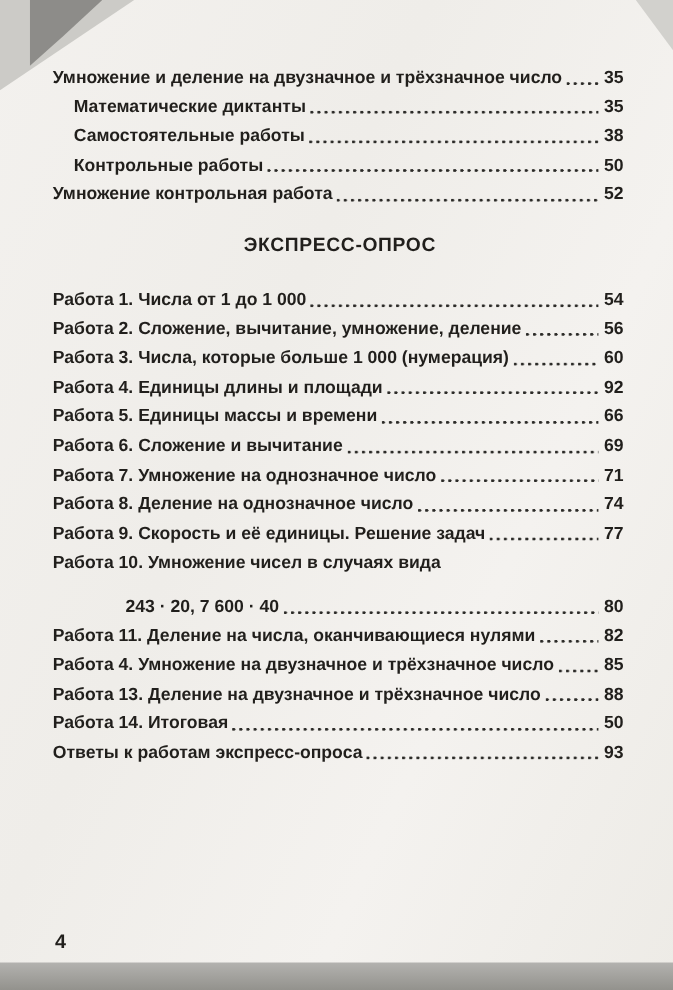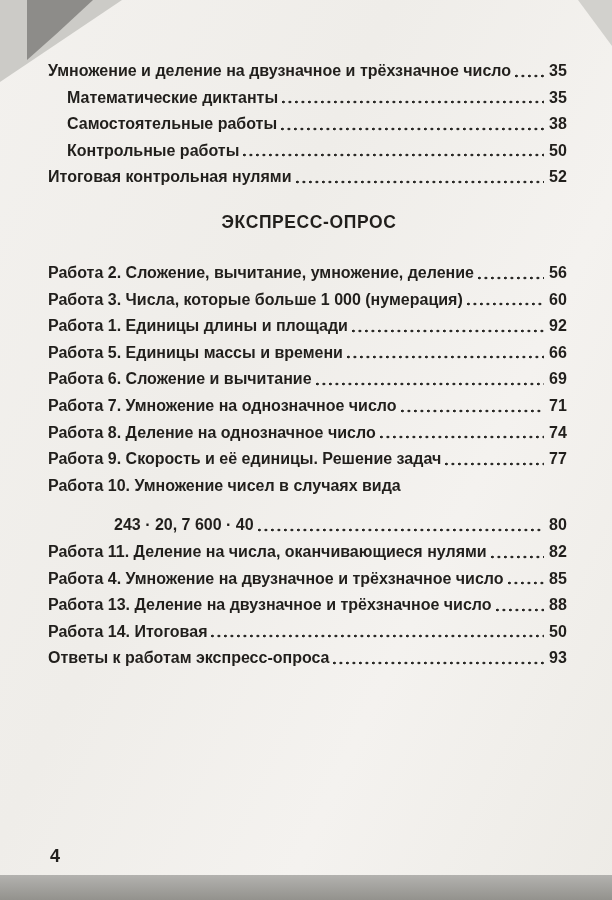--- a/index.html
+++ b/index.html
@@ -88,39 +88,44 @@
     <span class="lbl">Самостоятельные работы</span>
     <span class="leader"></span>
     <span class="num">38</span>
   </div>
   <div class="row sub">
     <span class="lbl">Контрольные работы</span>
     <span class="leader"></span>
     <span class="num">50</span>
   </div>
   <div class="row">
-    <span class="lbl">Итоговая контрольная нулями</span>
+    <span class="lbl">Умножение контрольная работа</span>
     <span class="leader"></span>
     <span class="num">52</span>
   </div>
 
   <div class="heading">ЭКСПРЕСС-ОПРОС</div>
 
+  <div class="row">
+    <span class="lbl">Работа 1. Числа от 1 до 1 000</span>
+    <span class="leader"></span>
+    <span class="num">54</span>
+  </div>
   <div class="row">
     <span class="lbl">Работа 2. Сложение, вычитание, умножение, деление</span>
     <span class="leader"></span>
     <span class="num">56</span>
   </div>
   <div class="row">
     <span class="lbl">Работа 3. Числа, которые больше 1 000 (нумерация)</span>
     <span class="leader"></span>
     <span class="num">60</span>
   </div>
   <div class="row">
-    <span class="lbl">Работа 1. Единицы длины и площади</span>
+    <span class="lbl">Работа 4. Единицы длины и площади</span>
     <span class="leader"></span>
     <span class="num">92</span>
   </div>
   <div class="row">
     <span class="lbl">Работа 5. Единицы массы и времени</span>
     <span class="leader"></span>
     <span class="num">66</span>
   </div>
   <div class="row">
     <span class="lbl">Работа 6. Сложение и вычитание</span>

